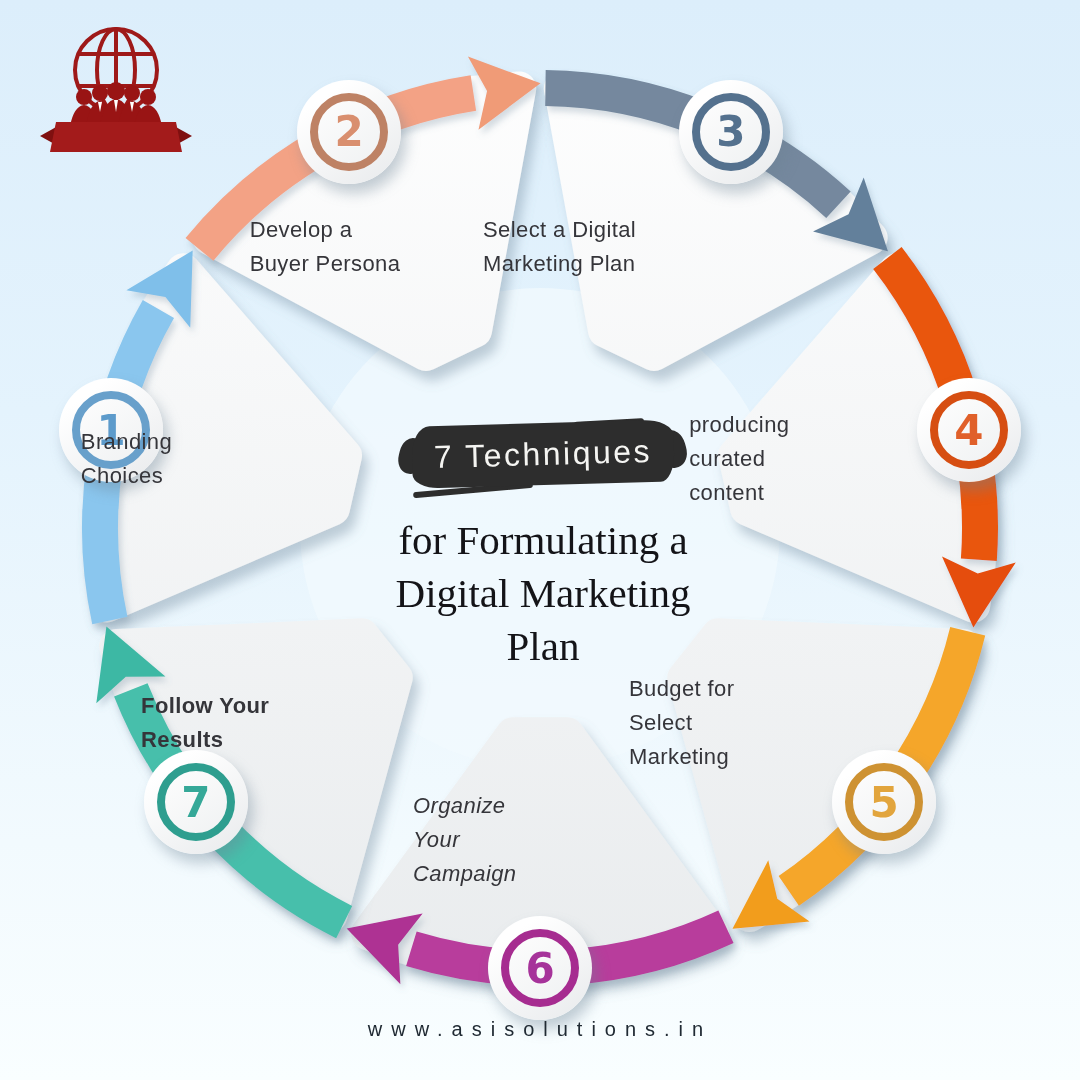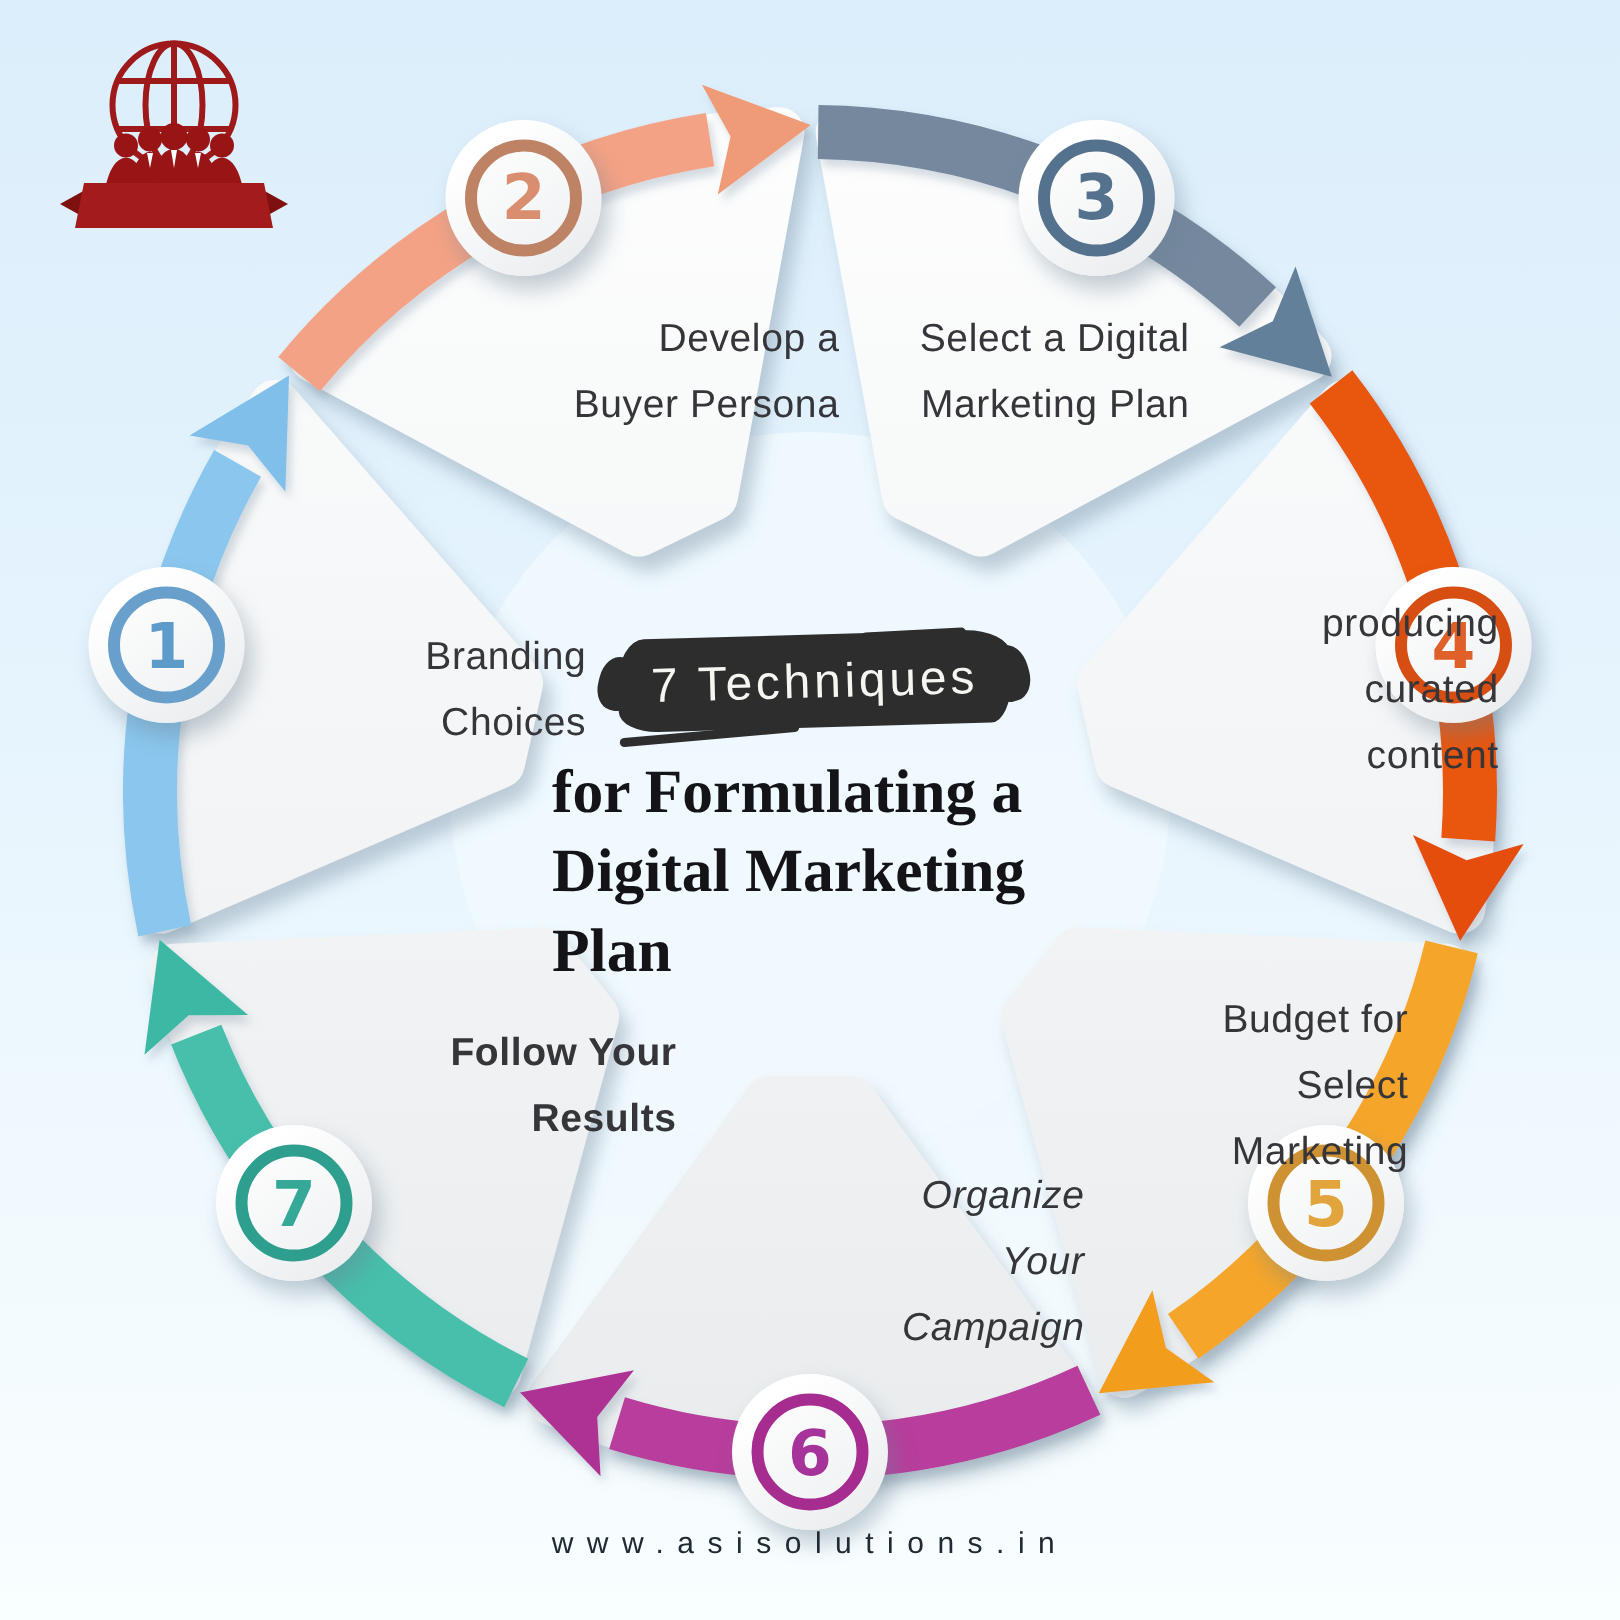--- a/index.html
+++ b/index.html
@@ -28,43 +28,43 @@
     width:62px;height:62px;border-radius:50%;border:8px solid currentColor;
     background:linear-gradient(145deg,#fdfdfd,#f0f2f3);
     display:flex;align-items:center;justify-content:center;
   }
   .badge-num{
     font-family:"DejaVu Sans",sans-serif;font-weight:bold;font-size:42px;
     text-shadow:0 1px 0 rgba(255,255,255,.55);
   }
   .step-label{
     position:absolute;width:310px;transform:translate(-50%,-50%);
-    text-align:right;white-space:pre-line;color:#35353a;
-    font-size:26px;line-height:44px;letter-spacing:.4px;
+    text-align:left;white-space:pre-line;color:#35353a;
+    font-size:22px;line-height:34px;letter-spacing:.4px;
   }
   
   .center-title{position:absolute;left:0;top:0;width:1080px;height:1080px;z-index:4;pointer-events:none;}
   .brush{
     position:absolute;left:412px;top:423px;width:262px;height:62px;
     background:#2d2d2d;transform:rotate(-1.6deg);
     border-radius:18px 30px 14px 26px / 30px 16px 28px 14px;
     display:flex;align-items:center;justify-content:center;
   }
   .brush-bit{position:absolute;background:#2d2d2d;}
   .bit1{left:399px;top:438px;width:26px;height:36px;border-radius:45%;transform:rotate(14deg);}
   .bit2{left:658px;top:430px;width:28px;height:38px;border-radius:45%;transform:rotate(-16deg);}
   .bit3{left:413px;top:487px;width:120px;height:6px;border-radius:3px;transform:rotate(-5deg);}
   .bit4{left:574px;top:420px;width:70px;height:6px;border-radius:3px;transform:rotate(-3deg);}
   .brush-label{
     color:#f5f5f2;font-size:32px;letter-spacing:2.5px;font-weight:400;
   }
   .serif-title{
-    position:absolute;left:368px;top:501px;width:350px;text-align:left;
+    position:absolute;left:368px;top:514px;width:350px;text-align:center;
     font-family:"Liberation Serif","DejaVu Serif",serif;color:#141418;
-    font-size:41px;line-height:53px;white-space:pre-line;font-weight:bold;
+    font-size:41px;line-height:53px;white-space:pre-line;
   }
   
   .footer{
     position:absolute;left:0;top:1018px;width:1080px;text-align:center;z-index:5;
     color:#202a33;font-size:20px;letter-spacing:9px;font-weight:500;
   }
 </style>
 </head>
 <body>
 

